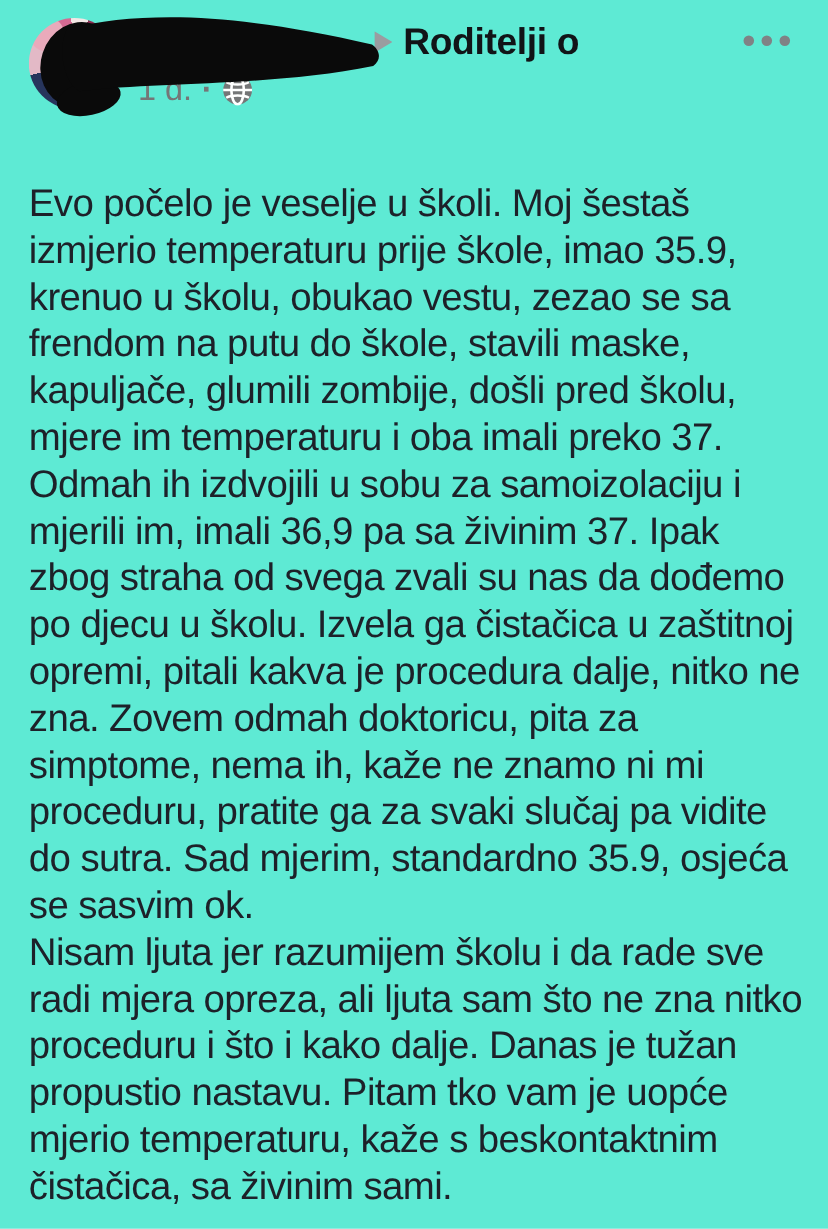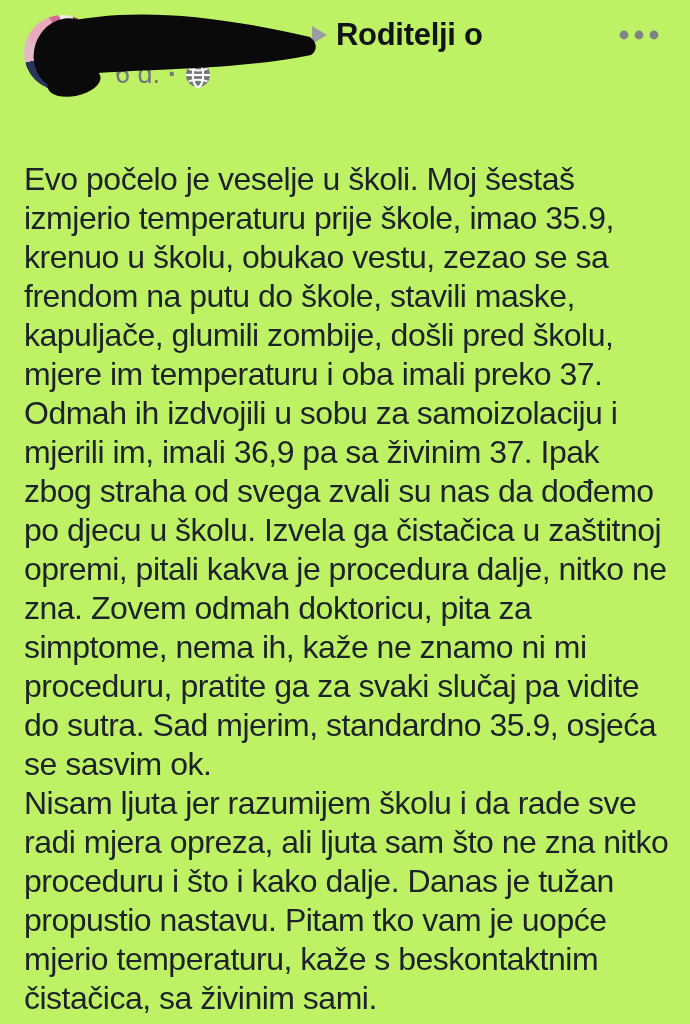--- a/index.html
+++ b/index.html
@@ -1,19 +1,19 @@
 <!DOCTYPE html>
 <html><head>
 <meta charset="utf-8">
 <style>
   html,body{margin:0;padding:0;background:#e9ebee;}
   .page{
     position:relative;
     width:690px;height:1024px;
-    background:#bef264;
+    background:#5eead4;
     overflow:hidden;
     font-family:"Liberation Sans","DejaVu Sans",sans-serif;
     margin:0 auto;
   }
   
   .avatar{
     position:absolute;left:24px;top:15px;
     width:76px;height:76px;border-radius:50%;
     background:
       radial-gradient(circle at 20% 18%, #e9aabb 0 16%, rgba(0,0,0,0) 17%),
@@ -32,21 +32,21 @@
   }
   .name-line2{height:38px;line-height:38px;}
   .meta{margin-top:5px;display:flex;align-items:center;gap:8px;
         color:#757677;font-size:27px;}
   .meta .sep{font-weight:bold;}
   .menu-btn{position:absolute;right:27px;top:22px;padding:4px;cursor:pointer;z-index:2;}
   
   .post-body{
     position:absolute;left:24px;top:150px;width:652px;
     font-size:32px;line-height:39px;letter-spacing:-0.5px;
-    color:#1d2129;white-space:pre-line;margin-top:10px;
+    color:#1d2129;white-space:pre-line;
   }
 </style>
 </head>
 <body>
 
 <div class="page">
 
   <div class="avatar"></div>
 
   <svg class="redaction" width="310" height="96" viewBox="0 0 310 96">
@@ -60,21 +60,21 @@
   </svg>
 
   <div class="header-info">
     <div class="name-line">
       <svg width="15" height="18" viewBox="0 0 15 18">
         <polygon points="0,0 15,9 0,18" fill="#9a9ca0"></polygon>
       </svg>
       <span class="group-name">Roditelji o</span>
     </div>
     <div class="meta">
-      <span>6 d.</span>
+      <span>1 d.</span>
       <span class="sep">·</span>
       <svg width="26" height="26" viewBox="0 0 26 26">
         <circle cx="13" cy="13" r="12" fill="#757677"></circle>
         <path d="M1,13 H25" stroke="#ffffff" stroke-width="2.2" fill="none"></path>
         <ellipse cx="13" cy="13" rx="5.2" ry="12" fill="none" stroke="#ffffff" stroke-width="2.2"></ellipse>
         <path d="M3.5,6.5 C8,9 18,9 22.5,6.5" stroke="#ffffff" stroke-width="2" fill="none"></path>
         <path d="M3.5,19.5 C8,17 18,17 22.5,19.5" stroke="#ffffff" stroke-width="2" fill="none"></path>
       </svg>
     </div>
   </div>

